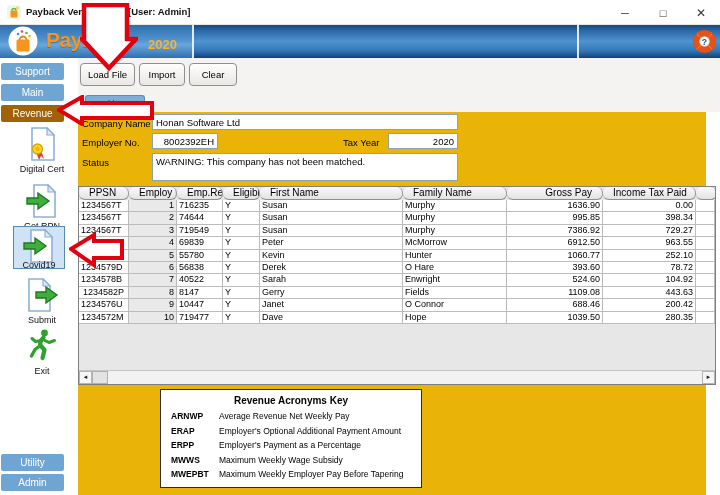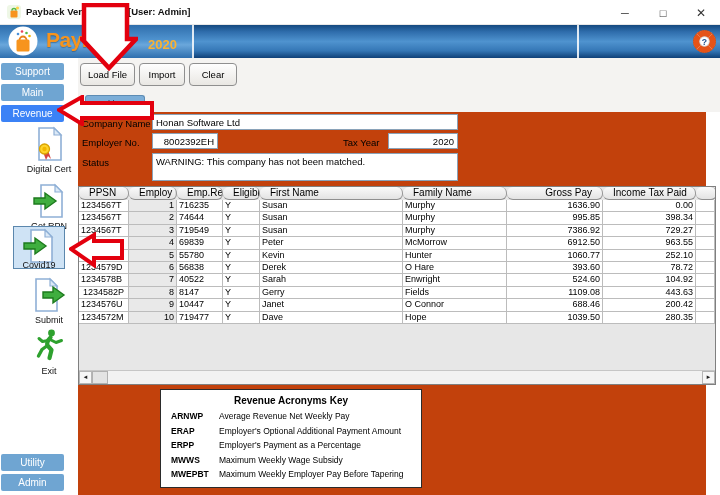--- a/index.html
+++ b/index.html
@@ -24,39 +24,39 @@
   .hsep.s1 { left:192px; } .hsep.s2 { left:577px; }
   .logo-circle { position:absolute; left:8px; top:1px; width:30px; height:30px; }
   .brand { position:absolute; left:46px; top:3px; font-size:21px; font-weight:bold; letter-spacing:-0.5px; color:#f7941d; text-shadow:0 1px 1px rgba(0,0,0,.25); }
   .brand-year { position:absolute; left:148px; top:12px; font-size:13px; font-weight:bold; color:#f9b233; }
   .help-icon { position:absolute; right:3px; top:4px; width:25px; height:25px; }
 
   
   .sidebar { position:absolute; left:0; top:58px; width:78px; height:437px; background:#fff; }
   .nav-btn { position:absolute; left:1px; width:63px; height:17px; background:#6fa5d2; color:#fff;
              font-size:10px; text-align:center; line-height:17px; border-radius:2px; cursor:default; }
-  .nav-btn.active { background:#3b82f6; }
+  .nav-btn.active { background:#a16207; }
   .nb0 { top:5px; } .nb1 { top:26px; } .nb2 { top:47px; }
   .nb3 { top:396px; } .nb4 { top:416px; }
-  .icon-item { position:absolute; left:10px; width:78px; text-align:center; cursor:default; }
+  .icon-item { position:absolute; left:3px; width:78px; text-align:center; cursor:default; }
   .icon-item .ic { display:block; height:37px; }
   .icon-item .lbl { display:block; font-size:9px; color:#111; margin-top:1px; }
   .ii0 { top:68px; } .ii1 { top:125px; } .ii3 { top:219px; } .ii4 { top:270px; }
   .ii2 { top:168px; left:13px; width:52px; height:43px; background:#cfe3f5; border:1px solid #5b87ad; padding-top:1px; }
   .ii2 .ic { height:31px; }
 
   
   .toolbar { position:absolute; left:78px; top:58px; width:642px; height:30px; background:#f4f3f1; padding:5px 0 0 2px; }
   .tbtn { height:23px; margin-right:4px; background:linear-gradient(#fefefe,#e9e7e3); border:1px solid #8f8f8f; border-radius:4px;
           font-size:9.5px; color:#000; padding:0 6px; vertical-align:top; }
   .tabstrip { position:absolute; left:78px; top:88px; width:642px; height:24px; background:#f4f3f1; }
   .tab { position:absolute; left:7px; top:7px; width:60px; height:17px; background:#7caed8; border:1px solid #5d8cb4; border-bottom:none;
          border-radius:3px 3px 0 0; font-size:9px; color:#10365c; text-align:center; line-height:16px; }
 
-  .content { position:absolute; left:78px; top:112px; width:628px; height:383px; background:#c2410c; }
+  .content { position:absolute; left:78px; top:112px; width:628px; height:383px; background:#eab308; }
   .flabel { position:absolute; font-size:9.5px; color:#000; }
   .fbox { position:absolute; background:#fff; border:1px solid #8aa2b8; font-size:9.5px; padding:2px 3px; overflow:hidden; white-space:nowrap; }
   .fbox.r { text-align:right; }
 
   
   .grid { position:absolute; left:0; top:74px; width:638px; height:199px; border:1px solid #7f7f7f; background:#e7e7e7;
           display:flex; flex-direction:column; overflow:hidden; }
   .ghead { display:flex; height:13px; flex:0 0 13px; }
   .hc { flex:0 0 auto; background:linear-gradient(#fafafa,#e3e3e3); border-right:1px solid #989898; border-bottom:1px solid #8f8f8f;
         font-size:10px; line-height:12px; padding:0 10px; overflow:hidden; white-space:nowrap;border-radius:6px; }

